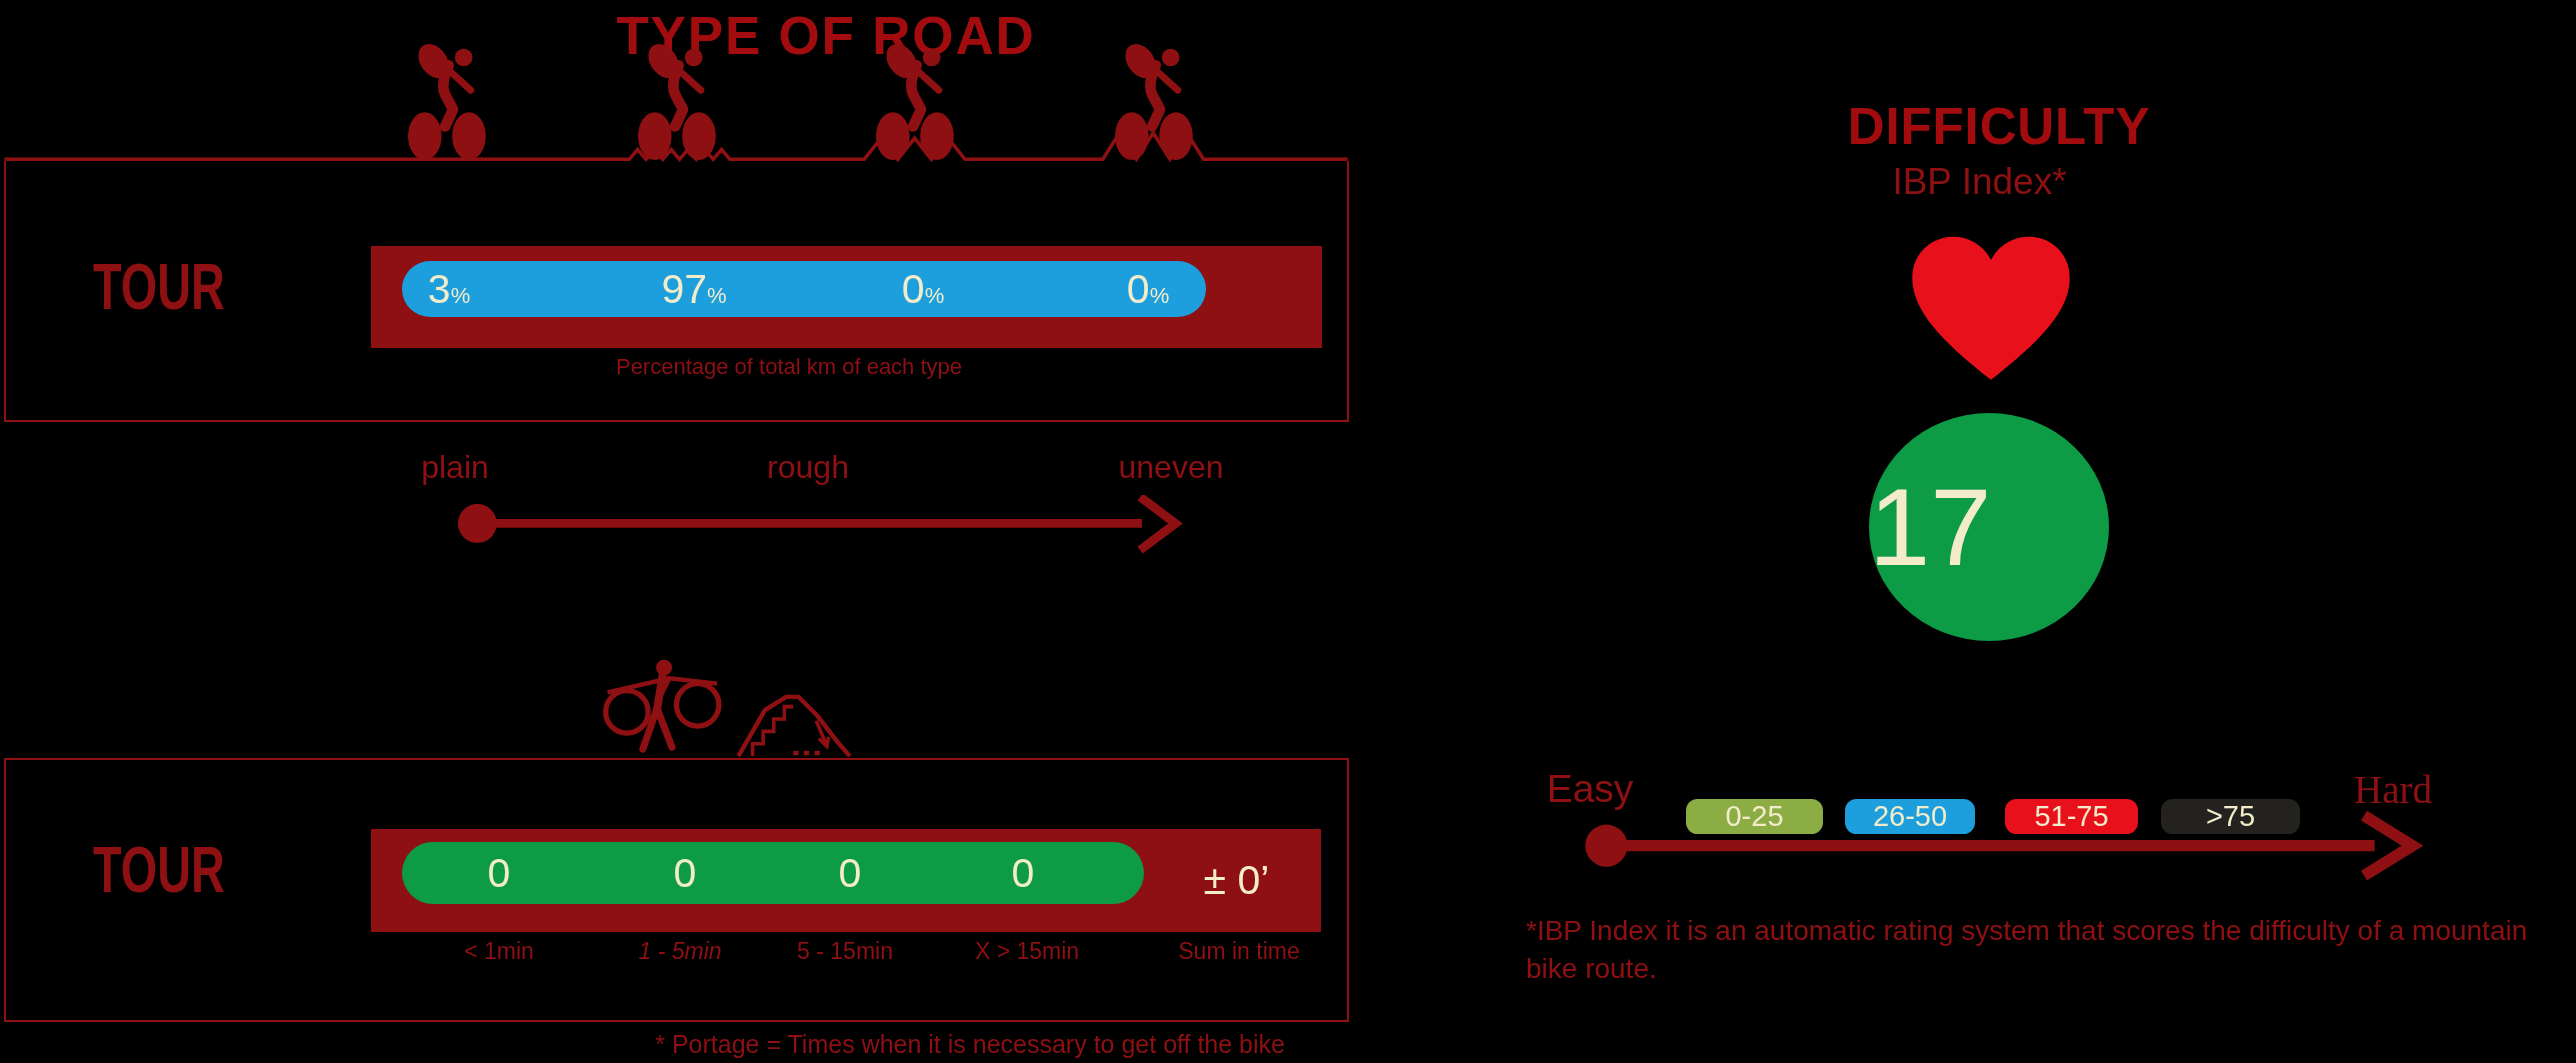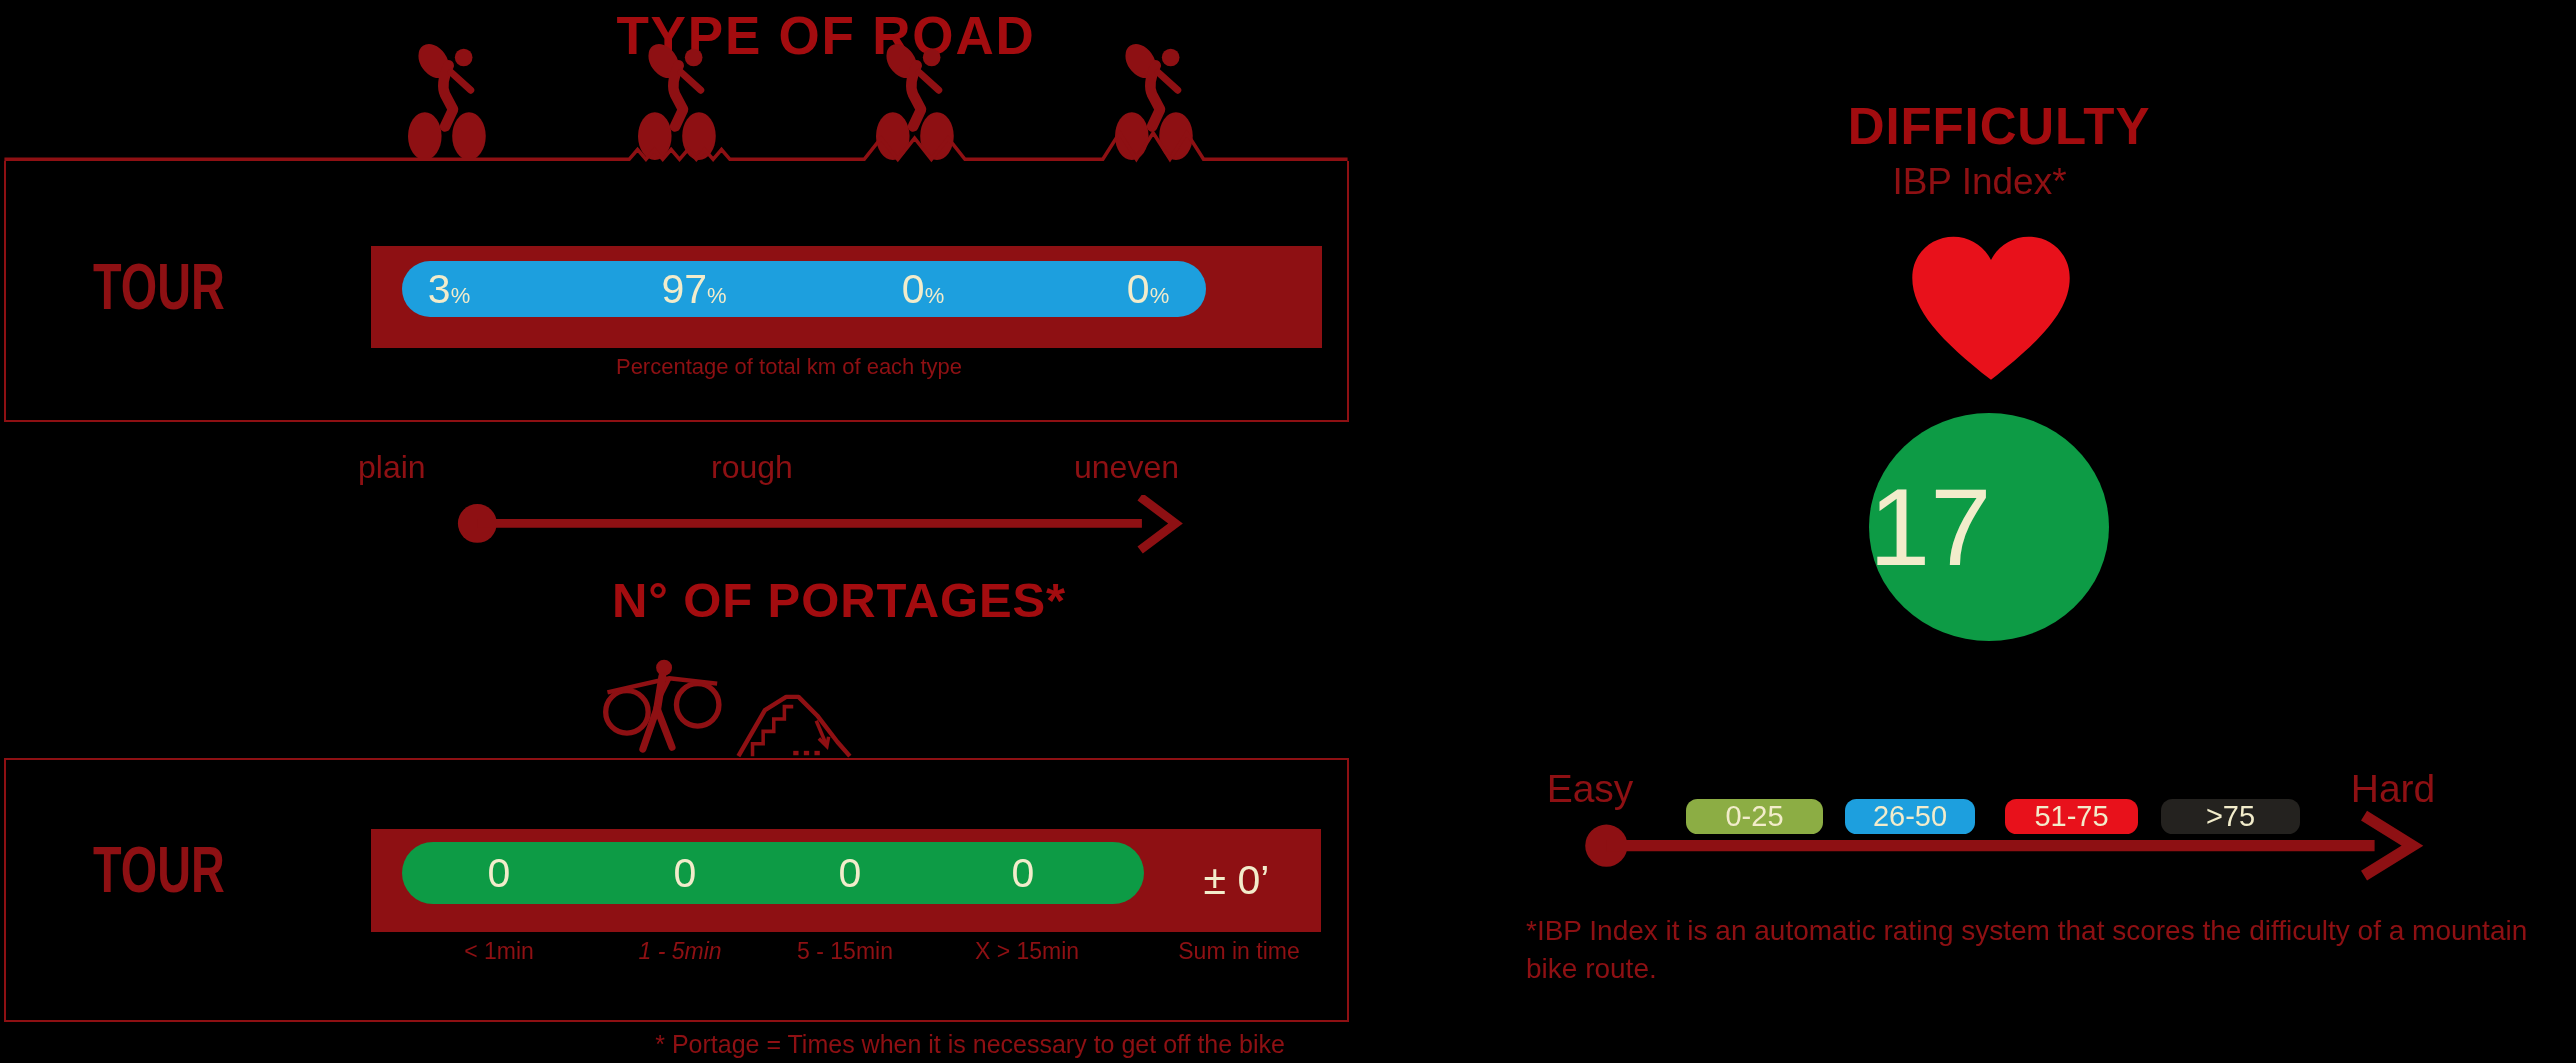--- a/index.html
+++ b/index.html
@@ -56,21 +56,21 @@
   .zero:nth-child(1){left:97px;}
   .zero:nth-child(2){left:283px;}
   .zero:nth-child(3){left:448px;}
   .zero:nth-child(4){left:621px;}
 
   .sumtime{left:777px;top:0;width:177px;height:103px;line-height:103px;text-align:center;
            font-size:41px;color:var(--cream);}
 
   .caption1{left:524px;top:354px;width:530px;font-size:22px;color:var(--red);}
 
-  .slab{top:449px;width:194px;font-size:32px;color:var(--red);transform:translateX(-50%);text-align:left;}
+  .slab{top:449px;width:194px;font-size:32px;color:var(--red);transform:translateX(-50%);text-align:center;}
   .slab1{left:455px;} .slab2{left:808px;} .slab3{left:1171px;}
 
   .arrow1{left:442px;top:495px;width:760px;height:71px;}
 
   .title-port{left:574px;top:572px;width:530px;font-size:49px;letter-spacing:0.9px;}
   .portage{left:565px;top:657px;width:345px;height:101px;}
 
   .tlab{top:938px;font-size:23px;color:var(--red);transform:translateX(-50%);white-space:nowrap;}
   .tlab:nth-child(1){left:499px;text-align:center;}
   .tlab:nth-child(2){left:680px;font-style:italic;}
@@ -82,21 +82,21 @@
 
   
   .title-diff{left:1734px;top:97px;width:530px;font-size:51px;letter-spacing:0.9px;}
   .sub-diff{left:1734px;top:161px;width:491px;font-size:37px;color:var(--red);text-align:center;}
   .heart{left:1898px;top:226px;width:186px;height:161px;}
   .score{left:1869px;top:413px;width:240px;height:228px;border-radius:50%;background:var(--green);
          display:flex;align-items:center;justify-content:flex-start;}
   .score span{color:var(--cream);font-size:110px;line-height:1;}
 
   .easy{left:1515px;top:767px;width:150px;font-size:39px;color:var(--red);text-align:center;}
-  .hard{left:2318px;top:767px;width:150px;font-size:39px;color:var(--red);text-align:center;}
+  .hard{left:2318px;top:767px;width:150px;font-size:39px;color:var(--red);text-align:center;font-family:Liberation Serif, serif;}
   .arrow2{left:1581px;top:799px;width:848px;height:88px;}
 
   .badge{top:799px;height:35px;border-radius:11.5px;color:var(--cream);font-size:29px;
          display:flex;align-items:center;justify-content:center;z-index:3;}
   .badge.c0{left:1686px;width:137px;background:var(--olive);}
   .badge.c1{left:1845px;width:130px;background:var(--blue);}
   .badge.c2{left:2005px;width:133px;background:var(--brightred);}
   .badge.c3{left:2161px;width:139px;background:var(--darkbadge);}
 
   .foot-ibp{left:1526px;top:896px;width:1051px;font-size:28px;line-height:1.35;color:var(--red);margin-top:16px;}
@@ -164,21 +164,20 @@
 
   <div class="abs slab slab1">plain</div>
   <div class="abs slab slab2">rough</div>
   <div class="abs slab slab3">uneven</div>
   <svg class="abs arrow1" viewBox="0 0 860 80">
     <circle cx="40" cy="32" r="22" fill="var(--red)"></circle>
     <line x1="40" y1="32" x2="792" y2="32" stroke="var(--red)" stroke-width="10"></line>
     <polyline points="790,2 830,32 790,62" fill="none" stroke="var(--red)" stroke-width="10"></polyline>
   </svg>
 
-  <div class="abs ctr h1 title-port">N° OF PORTAGES*</div>
 
   <svg class="abs portage" viewBox="0 0 390 114">
     <circle cx="70" cy="62" r="24" fill="none" stroke="var(--red)" stroke-width="6"></circle>
     <circle cx="150" cy="54" r="24" fill="none" stroke="var(--red)" stroke-width="6"></circle>
     <path d="M48 40 L118 24 L172 30" fill="none" stroke="var(--red)" stroke-width="5"></path>
     <path d="M118 24 L108 44" stroke="var(--red)" stroke-width="5"></path>
     <circle cx="112" cy="12" r="9" fill="var(--red)"></circle>
     <path d="M110 22 L104 60" stroke="var(--red)" stroke-width="9" stroke-linecap="round"></path>
     <path d="M104 58 L88 104 M104 58 L121 102" stroke="var(--red)" stroke-width="8" stroke-linecap="round"></path>
     <path d="M196 112 L226 60 L250 45 L264 45 L285 66 L308 96 L322 112" fill="none" stroke="var(--red)" stroke-width="5" stroke-linejoin="round"></path>

